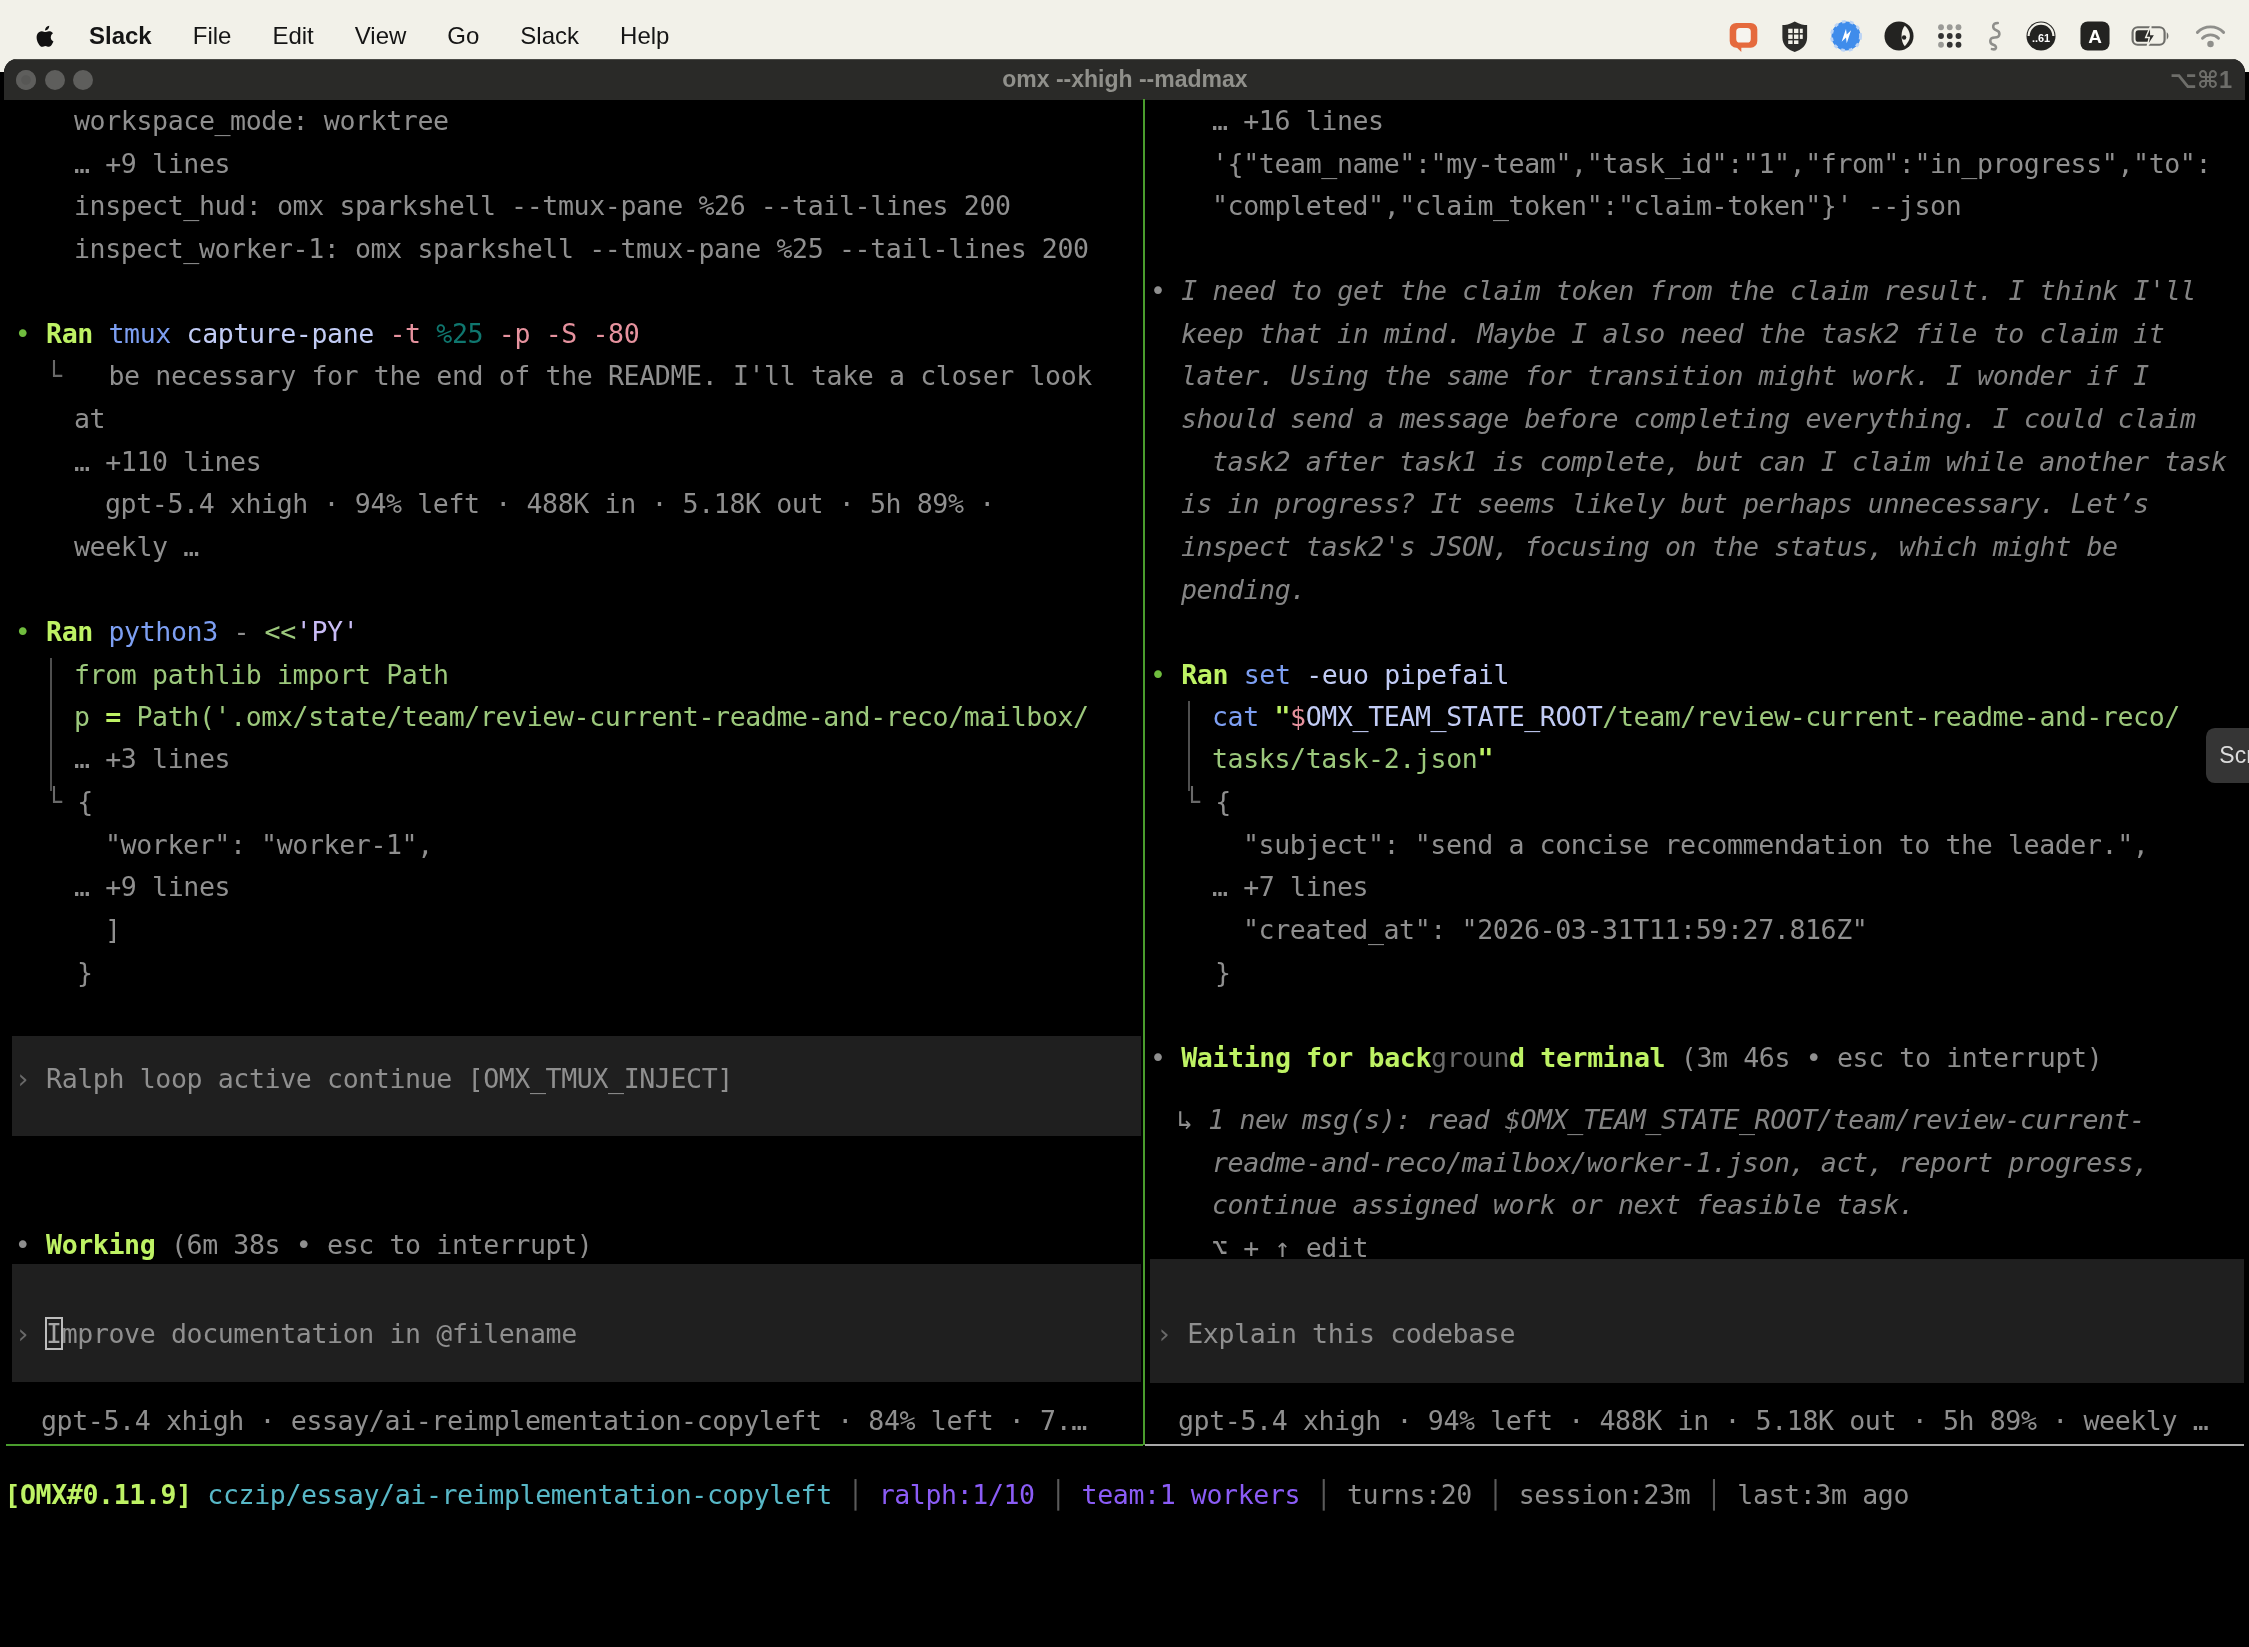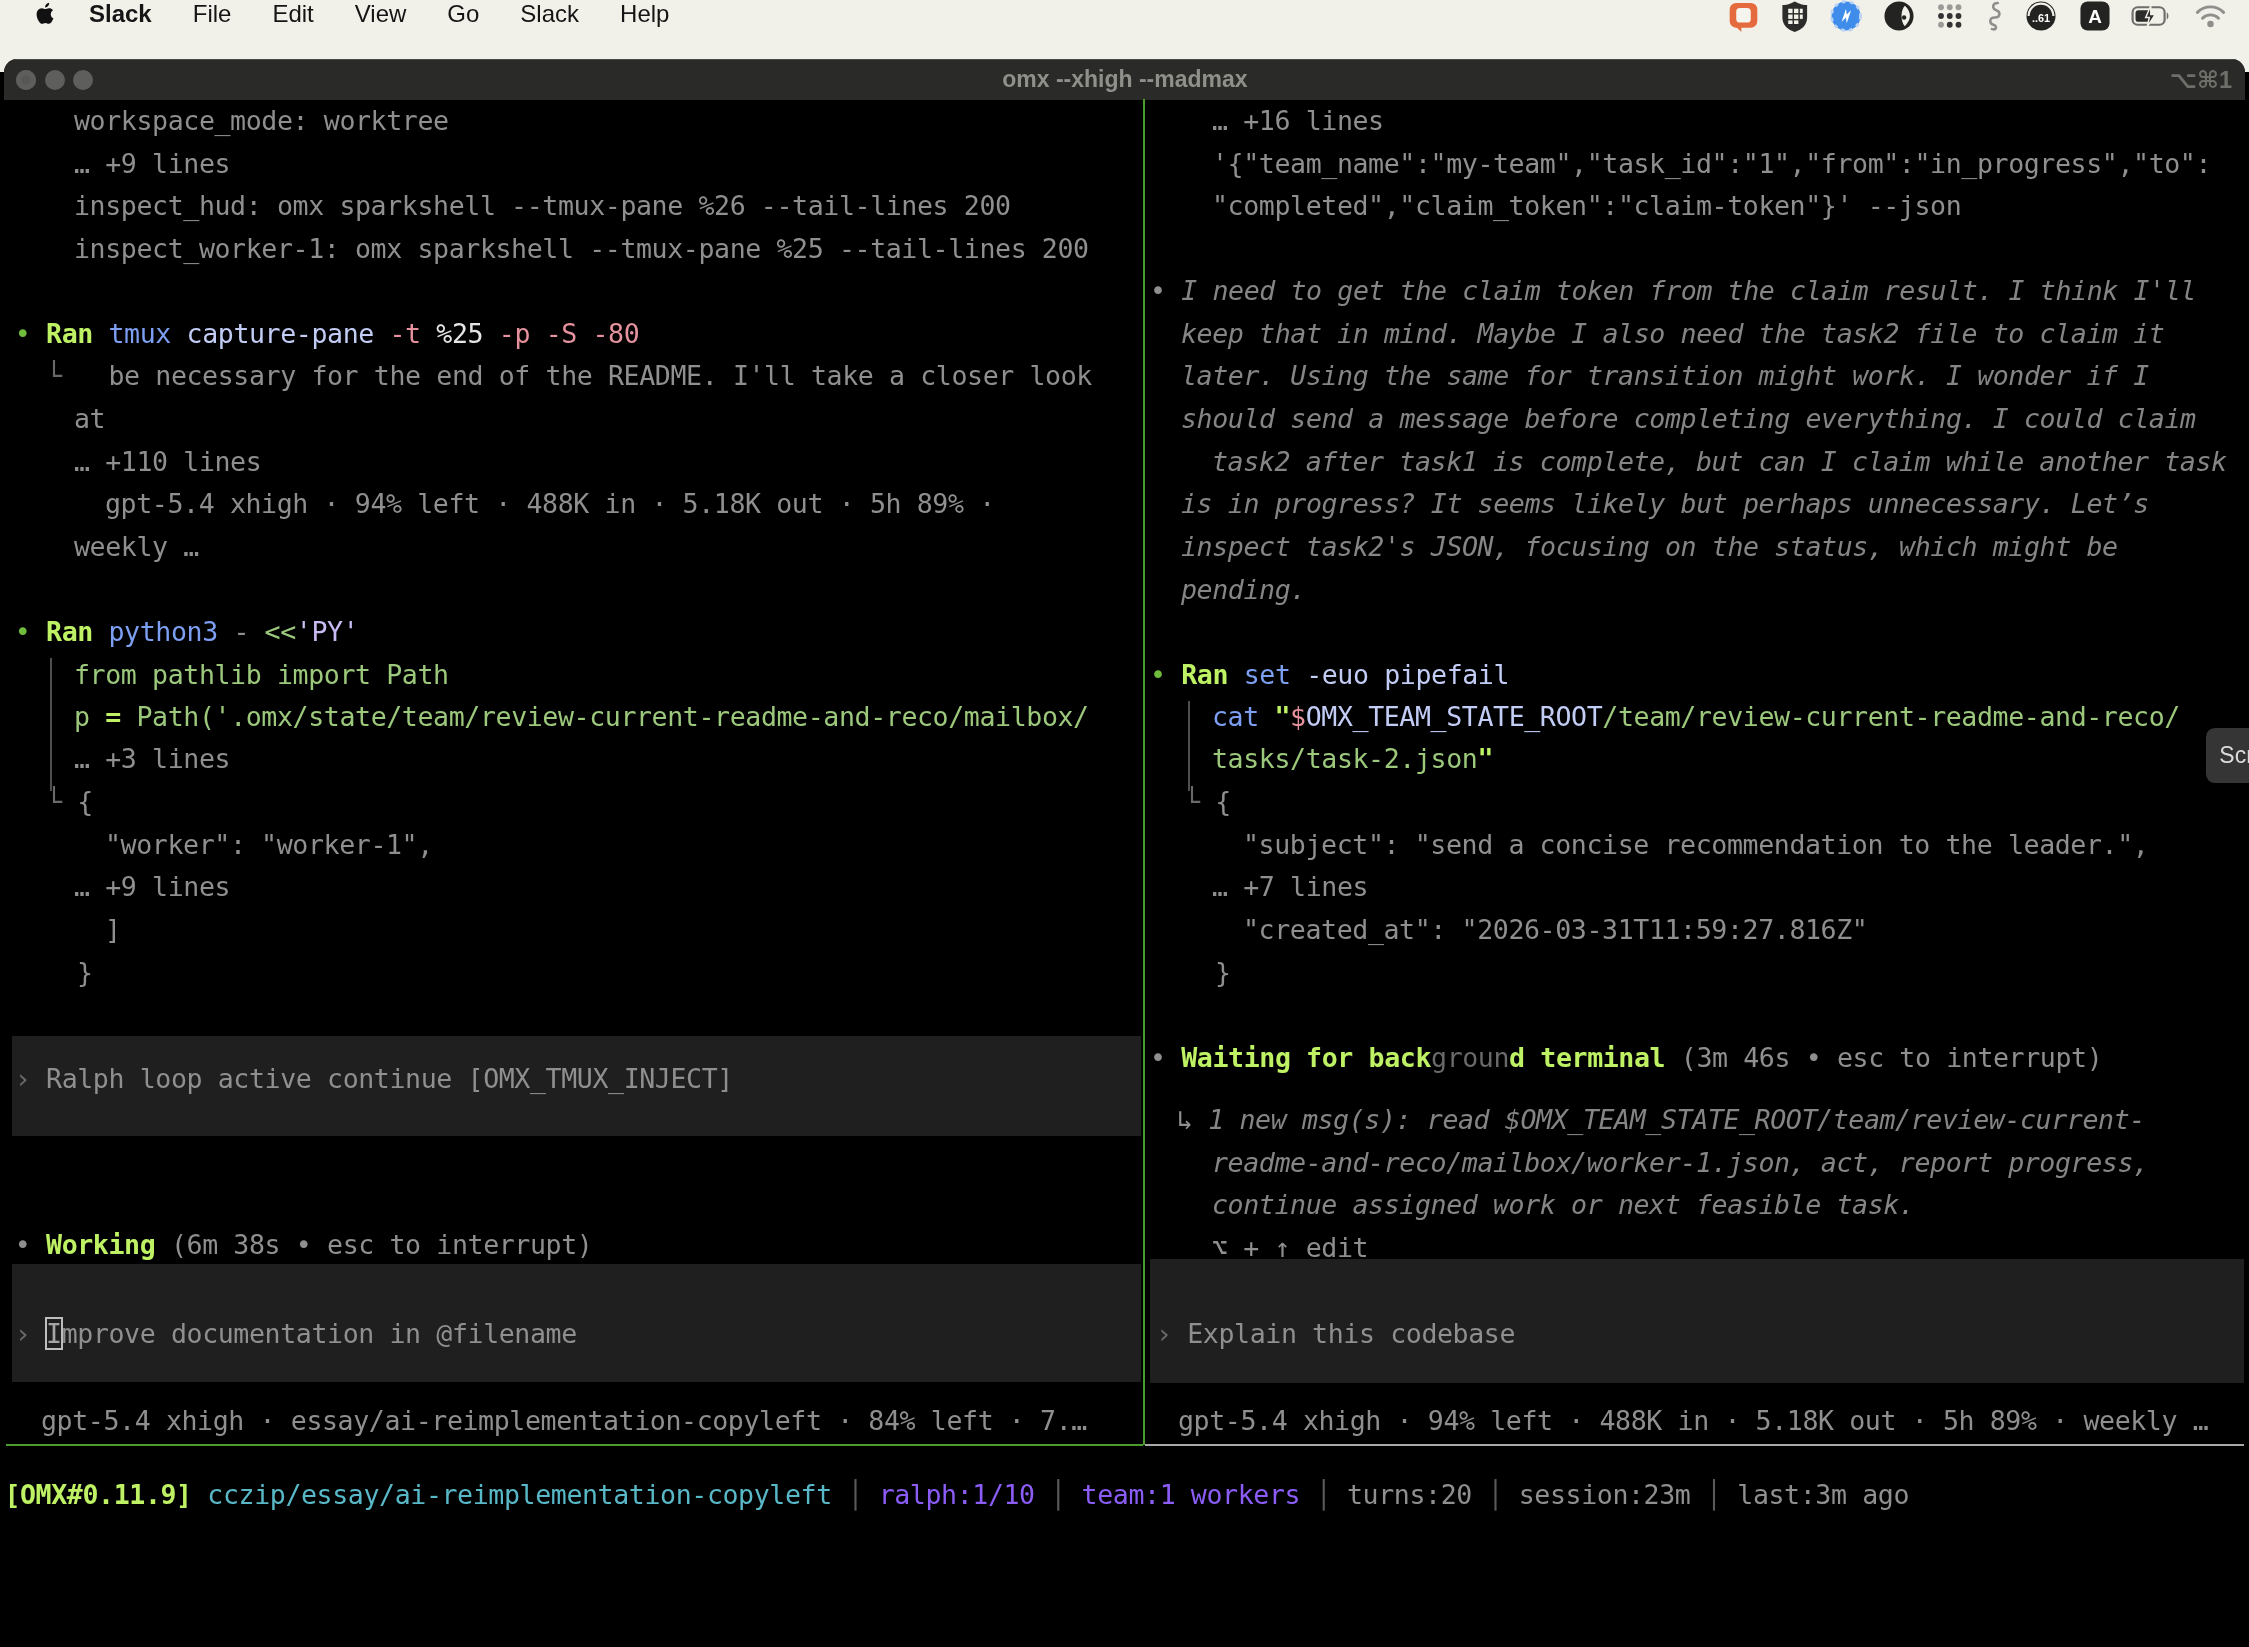--- a/index.html
+++ b/index.html
@@ -1,20 +1,20 @@
 <!DOCTYPE html>
 <html style="font-size:11.8px"><head>
 <meta charset="utf-8">
 <style>
   html,body{margin:0;padding:0;background:#000;}
   #screen{position:relative;width:2250px;height:1648px;overflow:hidden;background:#000;
           font-family:"DejaVu Sans Mono",monospace;}
   
   #menubar{position:absolute;left:0;top:0;width:2250px;height:72px;background:#f2f1e9;
-           display:flex;align-items:flex-start;font-family:"Liberation Sans","DejaVu Sans",sans-serif;
+           display:flex;align-items:center;font-family:"Liberation Sans","DejaVu Sans",sans-serif;
            font-size:24px;color:#151515;}
   #menubar .apple{margin-left:35px;display:flex;align-items:center;}
   #menubar .mitem{margin-left:41px;}
   #menubar .mitem.first{margin-left:32px;font-weight:bold;}
   #status-icons{margin-left:auto;margin-right:22px;display:flex;align-items:center;gap:20.7px;}
   #status-icons svg{display:block;}
   
   #window{position:absolute;left:4.4px;top:59px;width:2241px;height:1589px;background:#000;
           border-radius:13.3px 13.3px 0 0;overflow:hidden;}
   #titlebar{position:absolute;left:0;top:0;width:100%;height:40px;background:#2a2a28;
@@ -26,21 +26,21 @@
              font-family:"Liberation Sans","DejaVu Sans",sans-serif;font-size:23px;font-weight:600;}
   #win-shortcut{position:absolute;top:5.9px;right:13.3px;color:#6e6e6a;
                 font-family:"Liberation Sans","DejaVu Sans",sans-serif;font-size:23.6px;font-weight:600;}
   
   #term{position:absolute;left:0;top:0;width:2172px;height:1648px;}
   .trow{position:absolute;height:43px;line-height:43px;white-space:pre;font-size:26.6px;
         letter-spacing:-0.4px;}
   .seg{}
   .g{color:#8f8f8f}.dg{color:#696969}.w{color:#bef264;font-weight:bold}
   .gb{color:#70bd3e}.b{color:#7d9ff2}.lv{color:#c2ccf5}.pu{color:#c9bcf5}
-  .pk{color:#e6929e}.or{color:#e5e5e5}.gr{color:#9cc87c}
+  .pk{color:#e6929e}.or{color:#0f766e}.gr{color:#9cc87c}
   .it{color:#858585;font-style:italic}.cy{color:#58b8c7}.stg{color:#8b5cf6}.sep{color:#5a5a5a}
   .cur{color:#a5a5a5;outline:2.2px solid #bdbdbd;outline-offset:-1.5px;}
   .panel{position:absolute;background:#1f1f1f;}
   #panel-ralph{left:11.8px;top:1036px;width:1129px;height:100px;}
   #panel-left-input{left:11.8px;top:1264px;width:1129px;height:118px;}
   #panel-right-input{left:1150px;top:1259px;width:1094px;height:124px;}
   #pane-divider{position:absolute;left:1143px;top:99px;width:2.2px;height:1346px;background:#4a9c2d;}
   #border-bottom-left{position:absolute;left:5.9px;top:1444px;width:1137px;height:2.2px;background:#4a9c2d;}
   #border-bottom-right{position:absolute;left:1145px;top:1444px;width:1099px;height:2.2px;background:#a8a8a8;}
   .vline{position:absolute;width:1.5px;background:#4f4f4f;}

